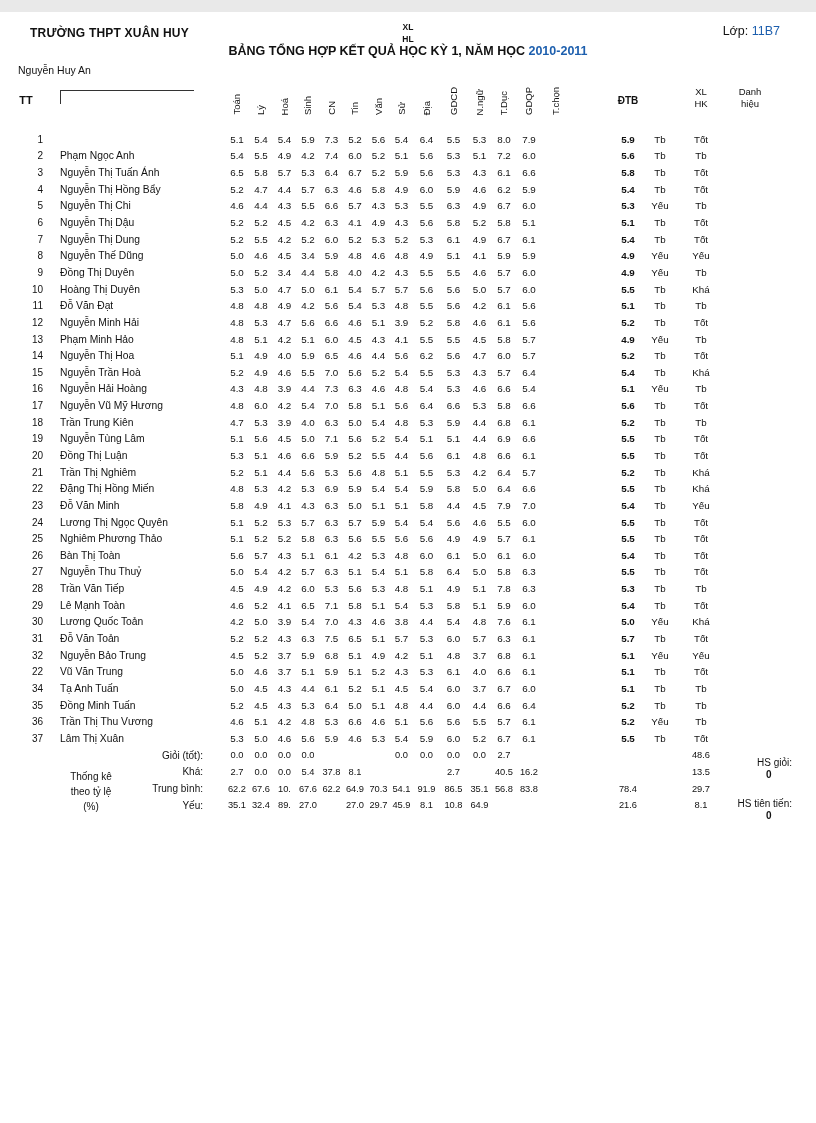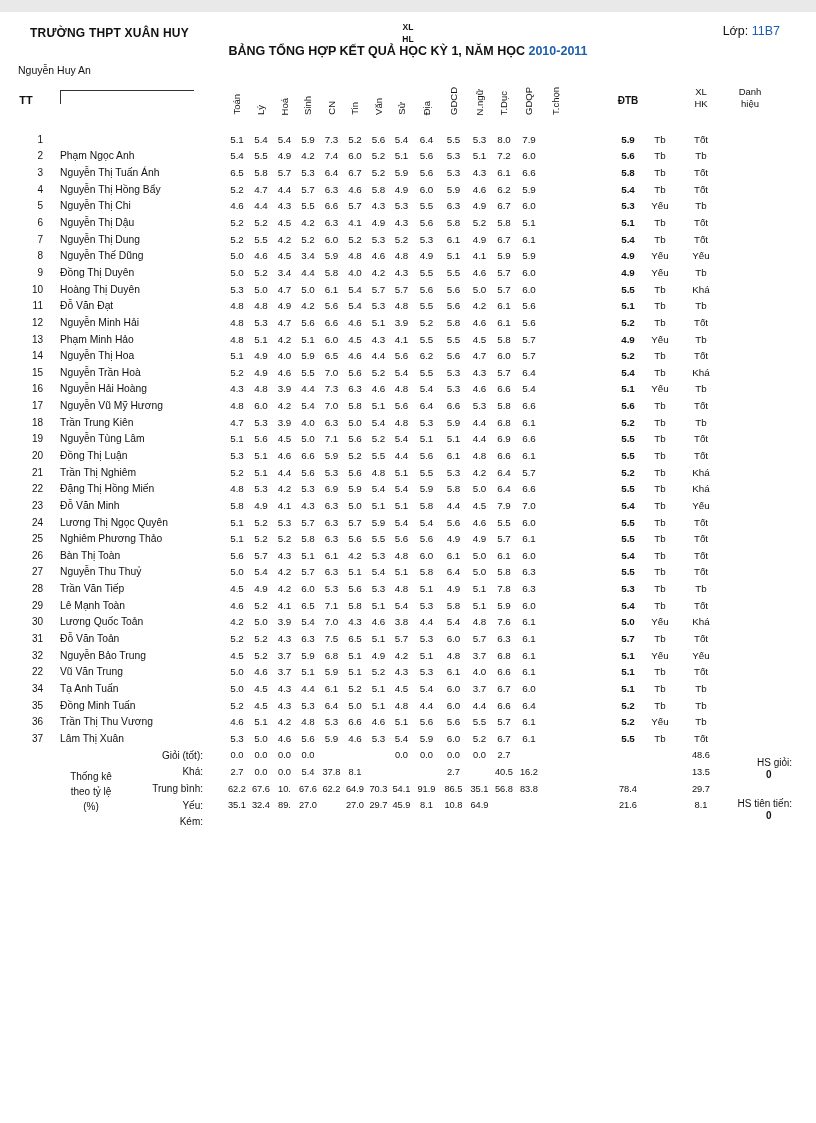--- a/index.html
+++ b/index.html
@@ -1069,42 +1069,20 @@
         <div class="scell">64.9</div>
         <div class="scell"></div>
         <div class="scell"></div>
         <div class="scell"></div>
         <div class="scell"></div>
         <div class="scell">21.6</div>
         <div class="scell"></div>
         <div class="scell">8.1</div>
         <div class="scell"></div>
       </div>
-      <div class="srow grid">
-        <div class="slabel">Kém:</div>
-        <div class="scell"></div>
-        <div class="scell"></div>
-        <div class="scell"></div>
-        <div class="scell"></div>
-        <div class="scell"></div>
-        <div class="scell"></div>
-        <div class="scell"></div>
-        <div class="scell"></div>
-        <div class="scell"></div>
-        <div class="scell"></div>
-        <div class="scell"></div>
-        <div class="scell"></div>
-        <div class="scell"></div>
-        <div class="scell"></div>
-        <div class="scell"></div>
-        <div class="scell"></div>
-        <div class="scell"></div>
-        <div class="scell"></div>
-        <div class="scell"></div>
-      </div>
     </div>
 
   <div class="stats-caption">
     <div>Thống kê</div>
     <div>theo tỷ lệ</div>
     <div>(%)</div>
   </div>
 
   <div class="hs-line" style="left:722px;top:745px;width:70px;text-align:right;">HS giỏi:</div>
   <div class="hs-zero" style="left:766px;top:757px;">0</div>

